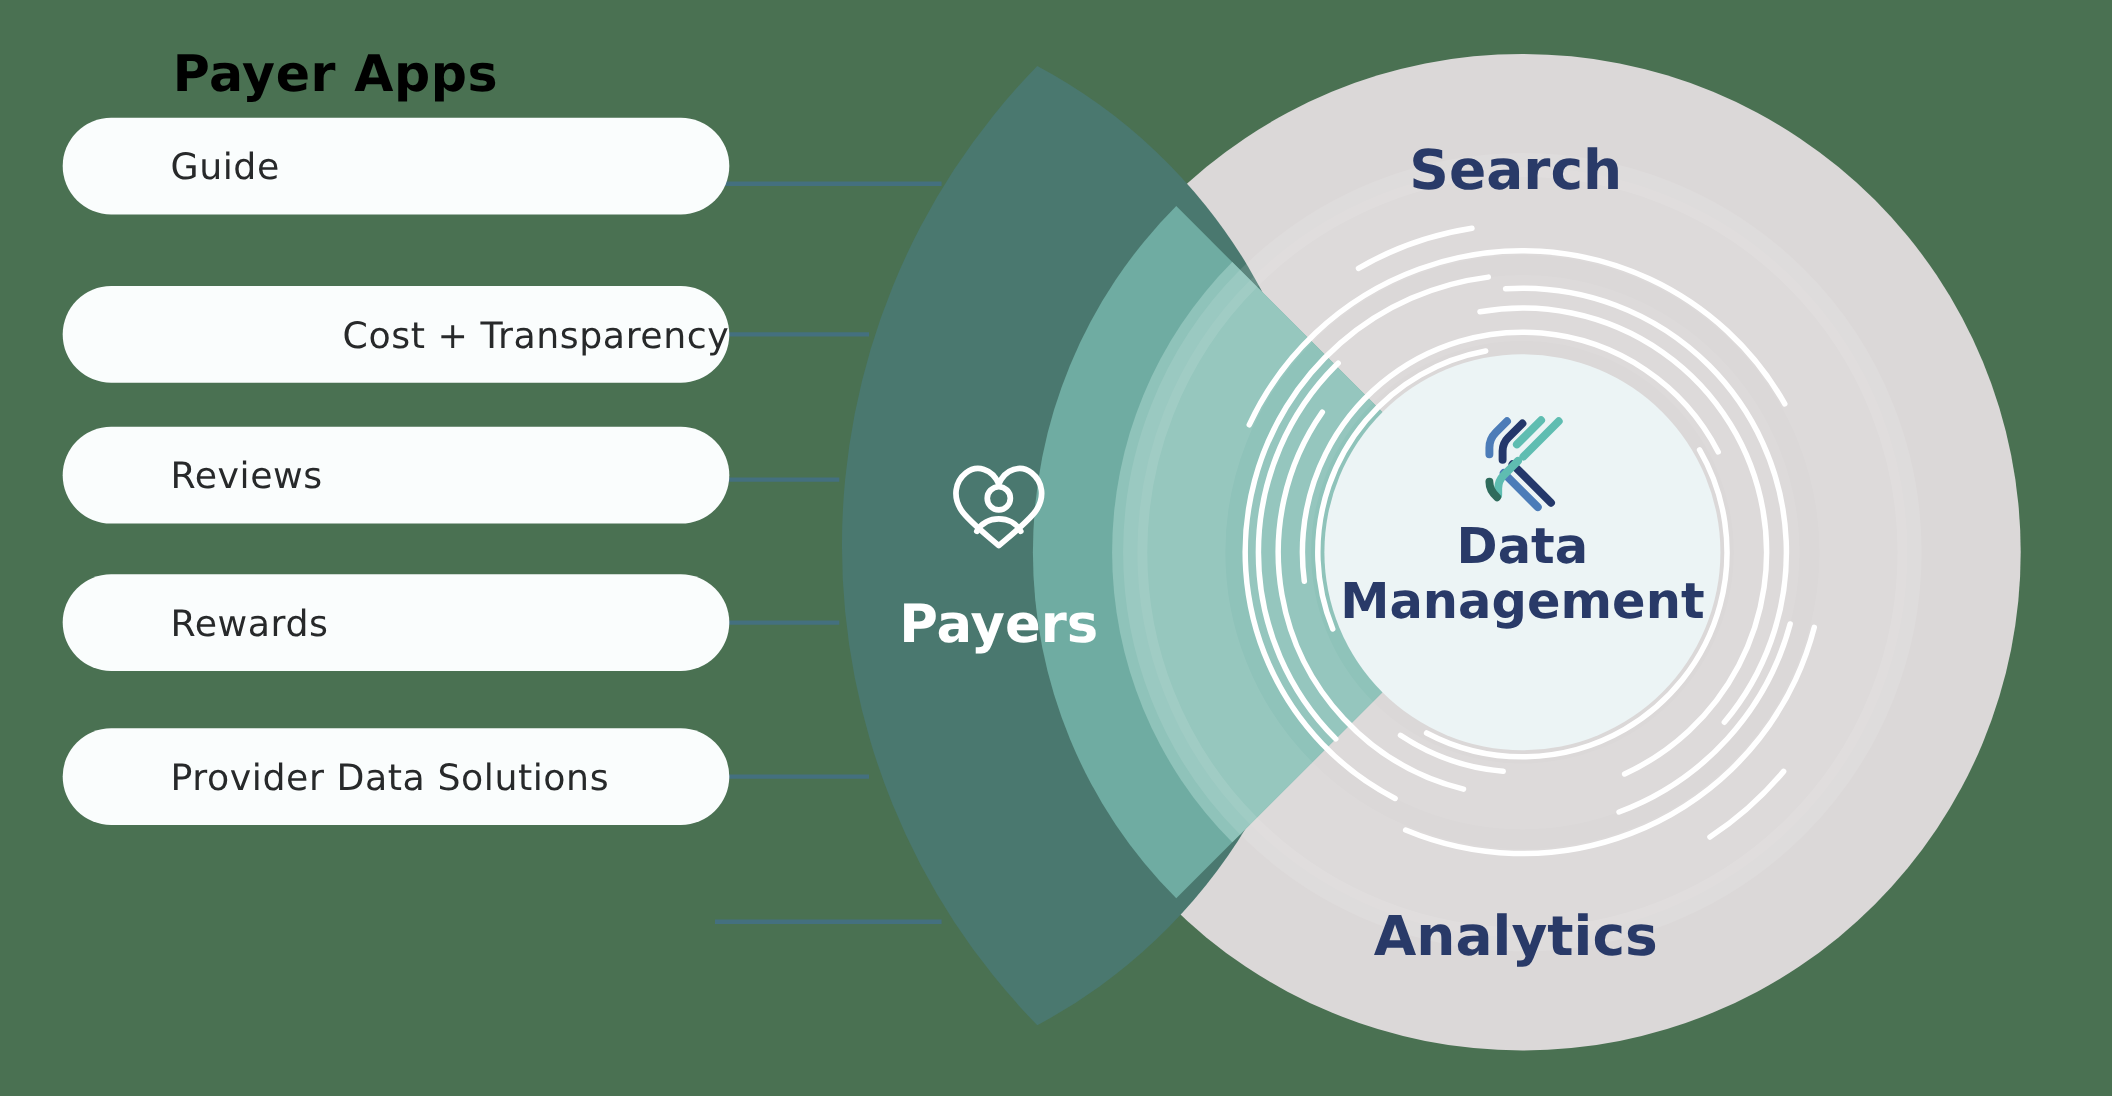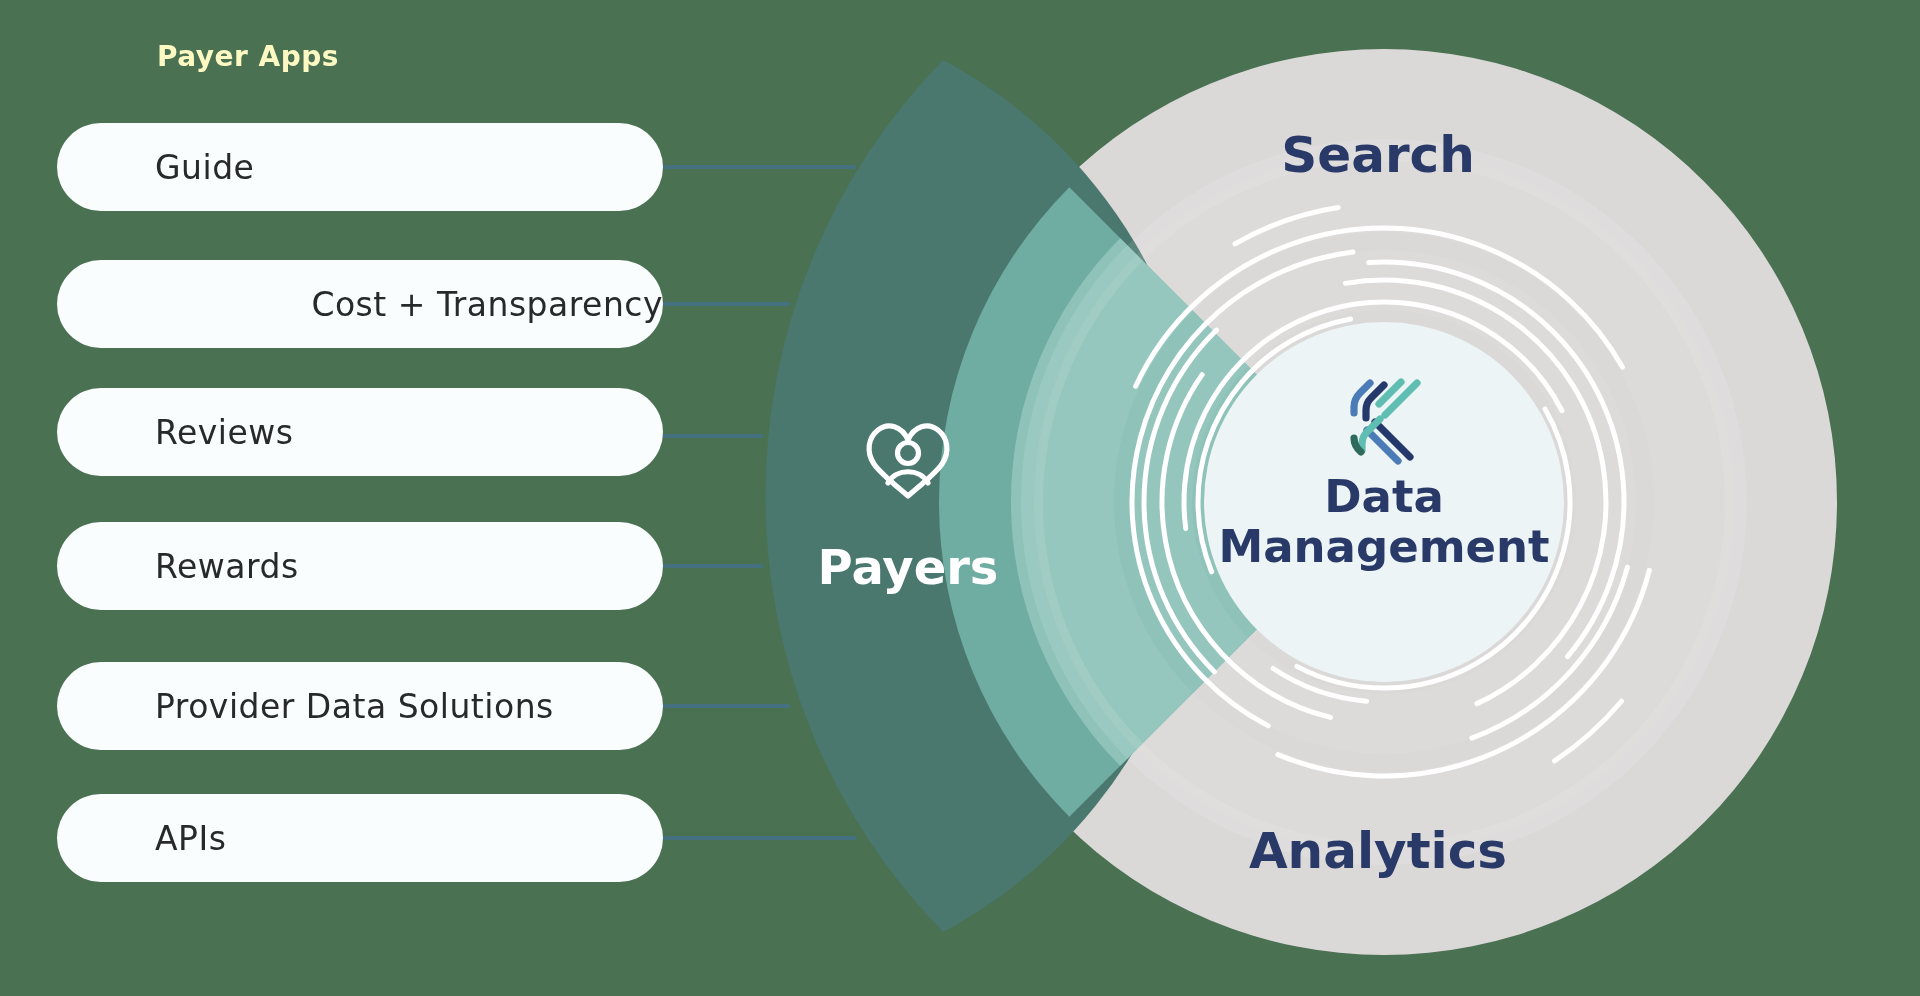--- a/index.html
+++ b/index.html
@@ -4,30 +4,30 @@
 <style>
   html,body{margin:0;padding:0;background:#4A7152;}
   .stage{
     position:relative;width:1920px;height:996px;overflow:hidden;
     background:#4A7152;
     font-family:"DejaVu Sans","Liberation Sans",sans-serif;
   }
   .stage svg{position:absolute;left:0;top:0;}
   .page-title{
     position:absolute;left:157px;top:40px;
-    font-size:28px;font-weight:800;color:#fef9c3;letter-spacing:.5px;
+    font-size:46px;font-weight:800;color:#000000;letter-spacing:.5px;
   }
   .pill{
     position:absolute;left:57px;width:606px;height:88px;
     background:#FAFDFD;border-radius:44px;
     display:flex;align-items:center;
     padding-left:98px;box-sizing:border-box;
     font-size:33px;color:#27292A;font-weight:400;letter-spacing:.5px;
   }
-  .pill-1{top:123px;} .pill-2{top:260px;justify-content:flex-end;} .pill-3{top:388px;}
+  .pill-1{top:107px;} .pill-2{top:260px;justify-content:flex-end;} .pill-3{top:388px;}
   .pill-4{top:522px;} .pill-5{top:662px;} .pill-6{top:794px;}
   text{font-family:"DejaVu Sans","Liberation Sans",sans-serif;}
   .big-label{fill:#293A68;font-size:50px;font-weight:800;}
   .center-label{fill:#293A68;font-size:45px;font-weight:800;}
   .payers-label{fill:#FFFFFF;font-size:48px;font-weight:800;}
   .arc{fill:none;stroke:#FFFFFF;stroke-width:5;stroke-linecap:round;}
   .softarc{fill:none;stroke:#FFFFFF;}
   .logo-stroke{fill:none;stroke-width:7.2;stroke-linecap:round;}
   .heart-stroke{fill:none;stroke:#FFFFFF;stroke-width:5.2;stroke-linecap:round;stroke-linejoin:round;}
 </style>
@@ -108,17 +108,14 @@
   </div>
   <div class="pill pill-3">
     <span>Reviews</span>
   </div>
   <div class="pill pill-5">
     <span>Provider Data Solutions</span>
   </div>
   <div class="pill pill-4">
     <span>Rewards</span>
   </div>
-  <div class="pill pill-6">
-    <span>APIs</span>
-  </div>
 
 </div>
 
 </body></html>

